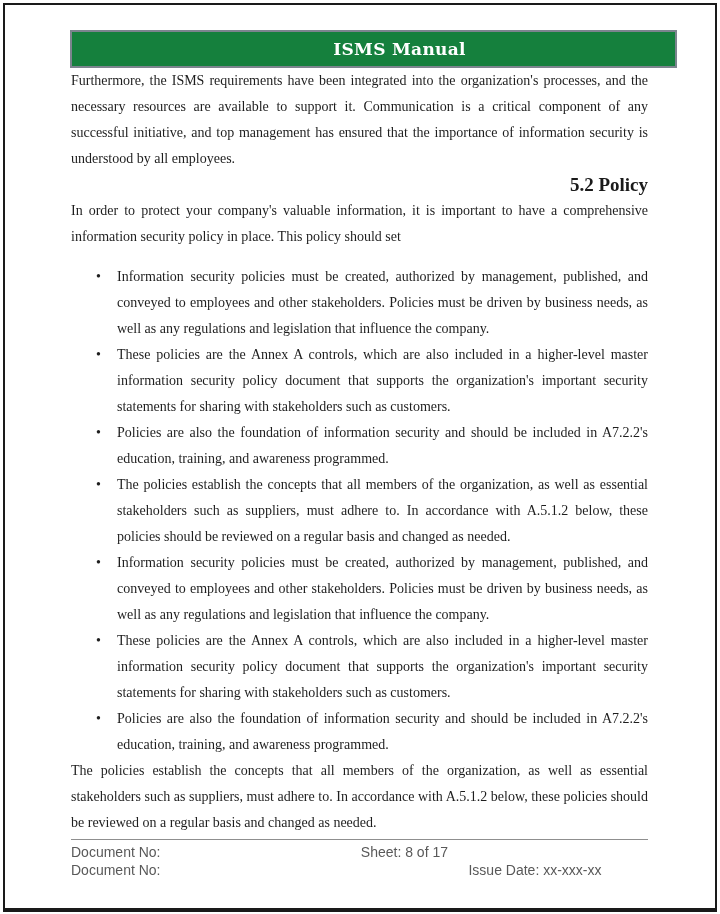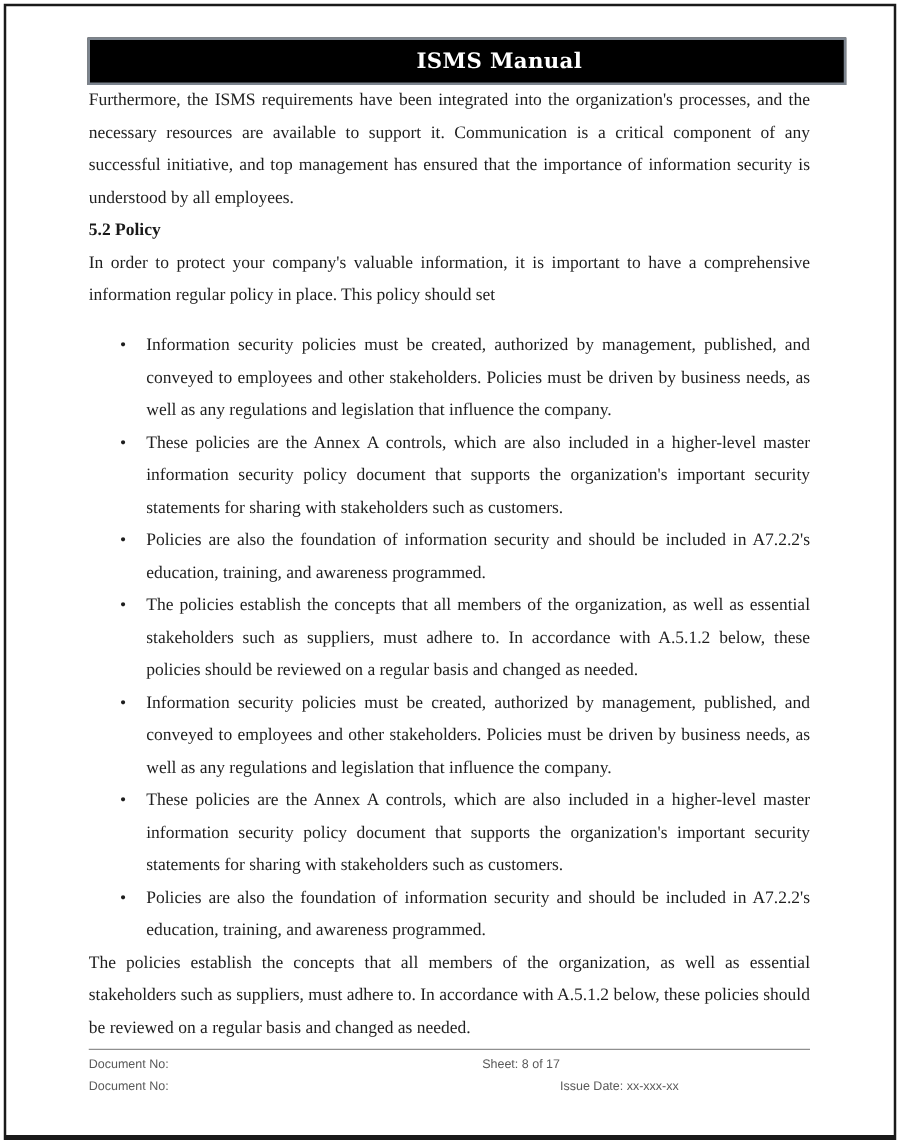--- a/index.html
+++ b/index.html
@@ -23,21 +23,21 @@
     border: 2px solid #1a1a1a;
     border-bottom-width: 4px;
     pointer-events: none;
   }
   .banner {
     position: absolute;
     left: 70px;
     top: 30px;
     width: 551px;
     height: 34px;
-    background: #000000;
+    background: #15803d;
     border: 2px solid #7c848e;
     display: flex;
     align-items: center;
     justify-content: center;
     padding-left: 52px;
   }
   .banner-title {
     font-family: "DejaVu Serif", serif;
     font-weight: bold;
     font-size: 17px;
@@ -52,23 +52,23 @@
     width: 577px;
     color: #1e1e1e;
     font-size: 14px;
     line-height: 26px;
     text-align: justify;
   }
   .content p { margin: 0; }
   .p-intro { margin-top: 13px; }
   .heading {
     margin: 12px 0 0 0;
-    font-size: 14px;
+    font-size: 19px;
     font-weight: bold;
-    text-align: left;
+    text-align: right;
     color: #1a1a1a;
   }
   .p-policy { margin-top: 10px; }
   ul.bullets {
     margin: 14px 0 0 0;
     padding: 0;
     list-style: none;
   }
   ul.bullets li {
     position: relative;
@@ -82,53 +82,53 @@
     top: 0;
     color: #1e1e1e;
   }
   .p-closing { margin-top: 51px; }
   .footer {
     position: absolute;
     left: 71px;
     top: 839px;
     width: 577px;
     font-family: "Liberation Sans", sans-serif;
-    font-size: 10px;
+    font-size: 14px;
     color: #595959;
   }
   .footer-divider {
     border-top: 1.5px solid #8f8f8f;
     margin-bottom: 3px;
   }
   .footer-row {
     display: grid;
     grid-template-columns: 200px 1fr 200px;
     line-height: 18px;
   }
   .fc-left   { text-align: left; }
   .fc-center { text-align: right; padding-left: 69px; }
-  .fc-right  { text-align: left; padding-right: 26px; }
+  .fc-right  { text-align: center; padding-right: 26px; }
 </style>
 </head>
 <body>
 
 <div class="sheet">
 
   <div class="page-border"></div>
 
   <div class="banner">
     <span class="banner-title">ISMS Manual</span>
   </div>
 
   <div class="content">
     <p class="p-intro">Furthermore, the ISMS requirements have been integrated into the organization's processes, and the necessary resources are available to support it. Communication is a critical component of any successful initiative, and top management has ensured that the importance of information security is understood by all employees.</p>
 
     <p class="heading">5.2 Policy</p>
 
-    <p class="p-policy">In order to protect your company's valuable information, it is important to have a comprehensive information regular policy in place. This policy should set</p>
+    <p class="p-policy">In order to protect your company's valuable information, it is important to have a comprehensive information security policy in place. This policy should set</p>
 
     <ul class="bullets">
       <li>Information security policies must be created, authorized by management, published, and conveyed to employees and other stakeholders. Policies must be driven by business needs, as well as any regulations and legislation that influence the company.</li>
       <li>These policies are the Annex A controls, which are also included in a higher-level master information security policy document that supports the organization's important security statements for sharing with stakeholders such as customers.</li>
       <li>Policies are also the foundation of information security and should be included in A7.2.2's education, training, and awareness programmed.</li>
       <li>The policies establish the concepts that all members of the organization, as well as essential stakeholders such as suppliers, must adhere to. In accordance with A.5.1.2 below, these policies should be reviewed on a regular basis and changed as needed.</li>
       <li>Information security policies must be created, authorized by management, published, and conveyed to employees and other stakeholders. Policies must be driven by business needs, as well as any regulations and legislation that influence the company.</li>
       <li>These policies are the Annex A controls, which are also included in a higher-level master information security policy document that supports the organization's important security statements for sharing with stakeholders such as customers.</li>
       <li>Policies are also the foundation of information security and should be included in A7.2.2's education, training, and awareness programmed.</li>
     </ul>

